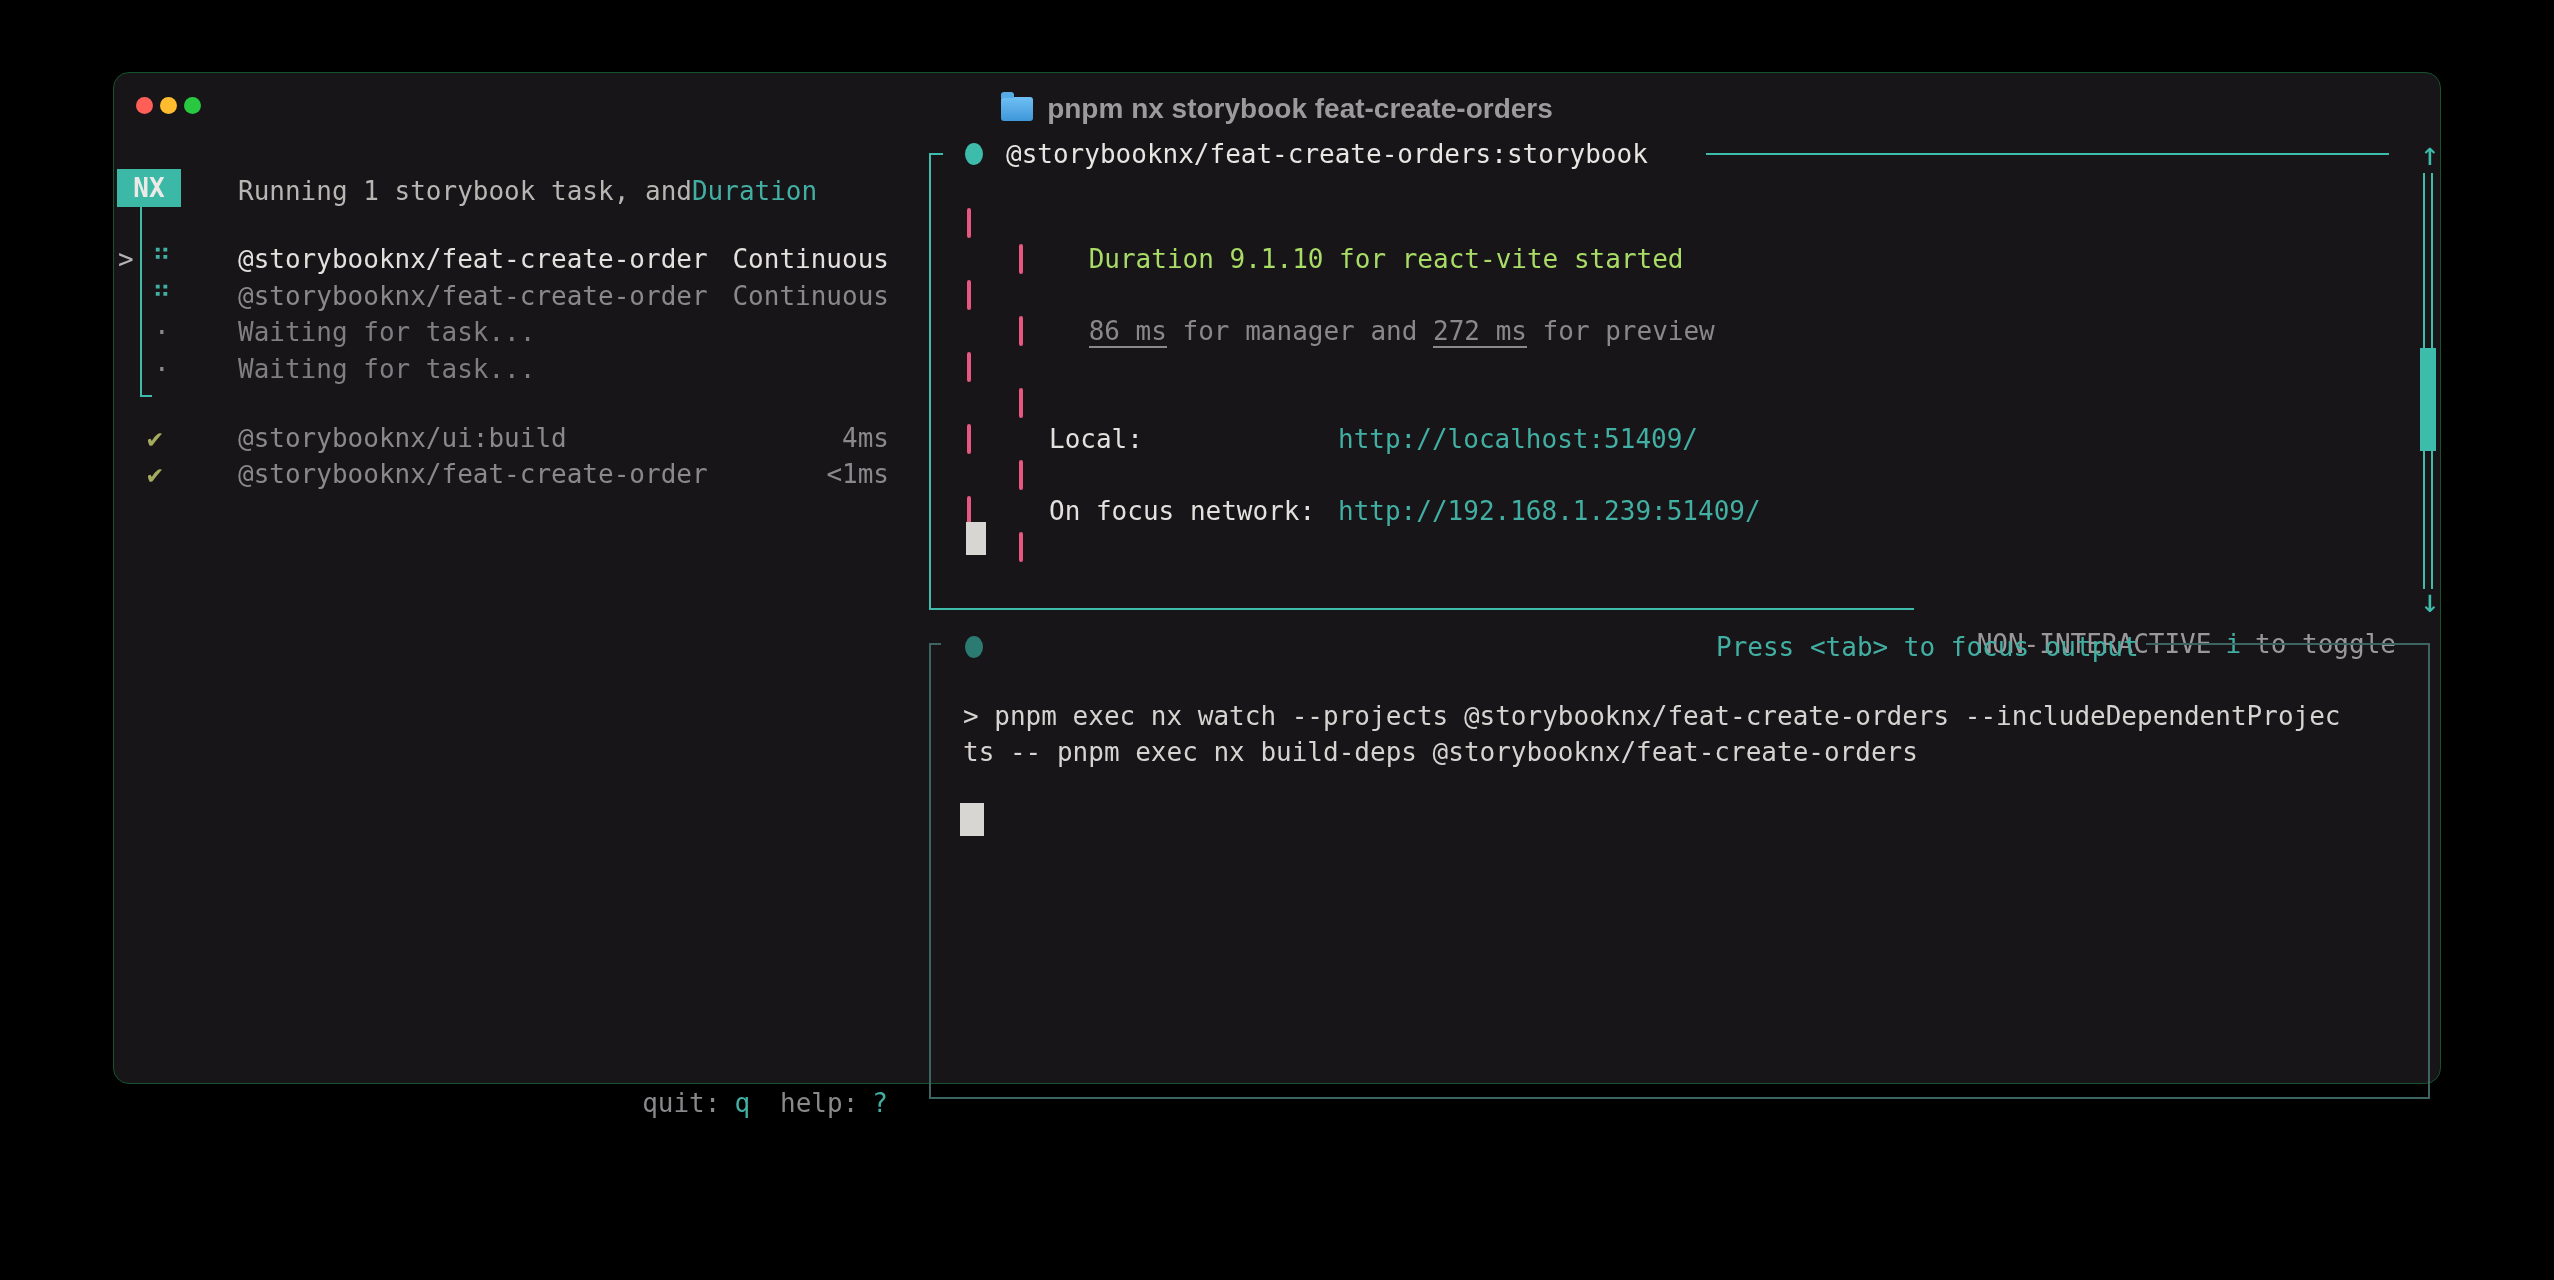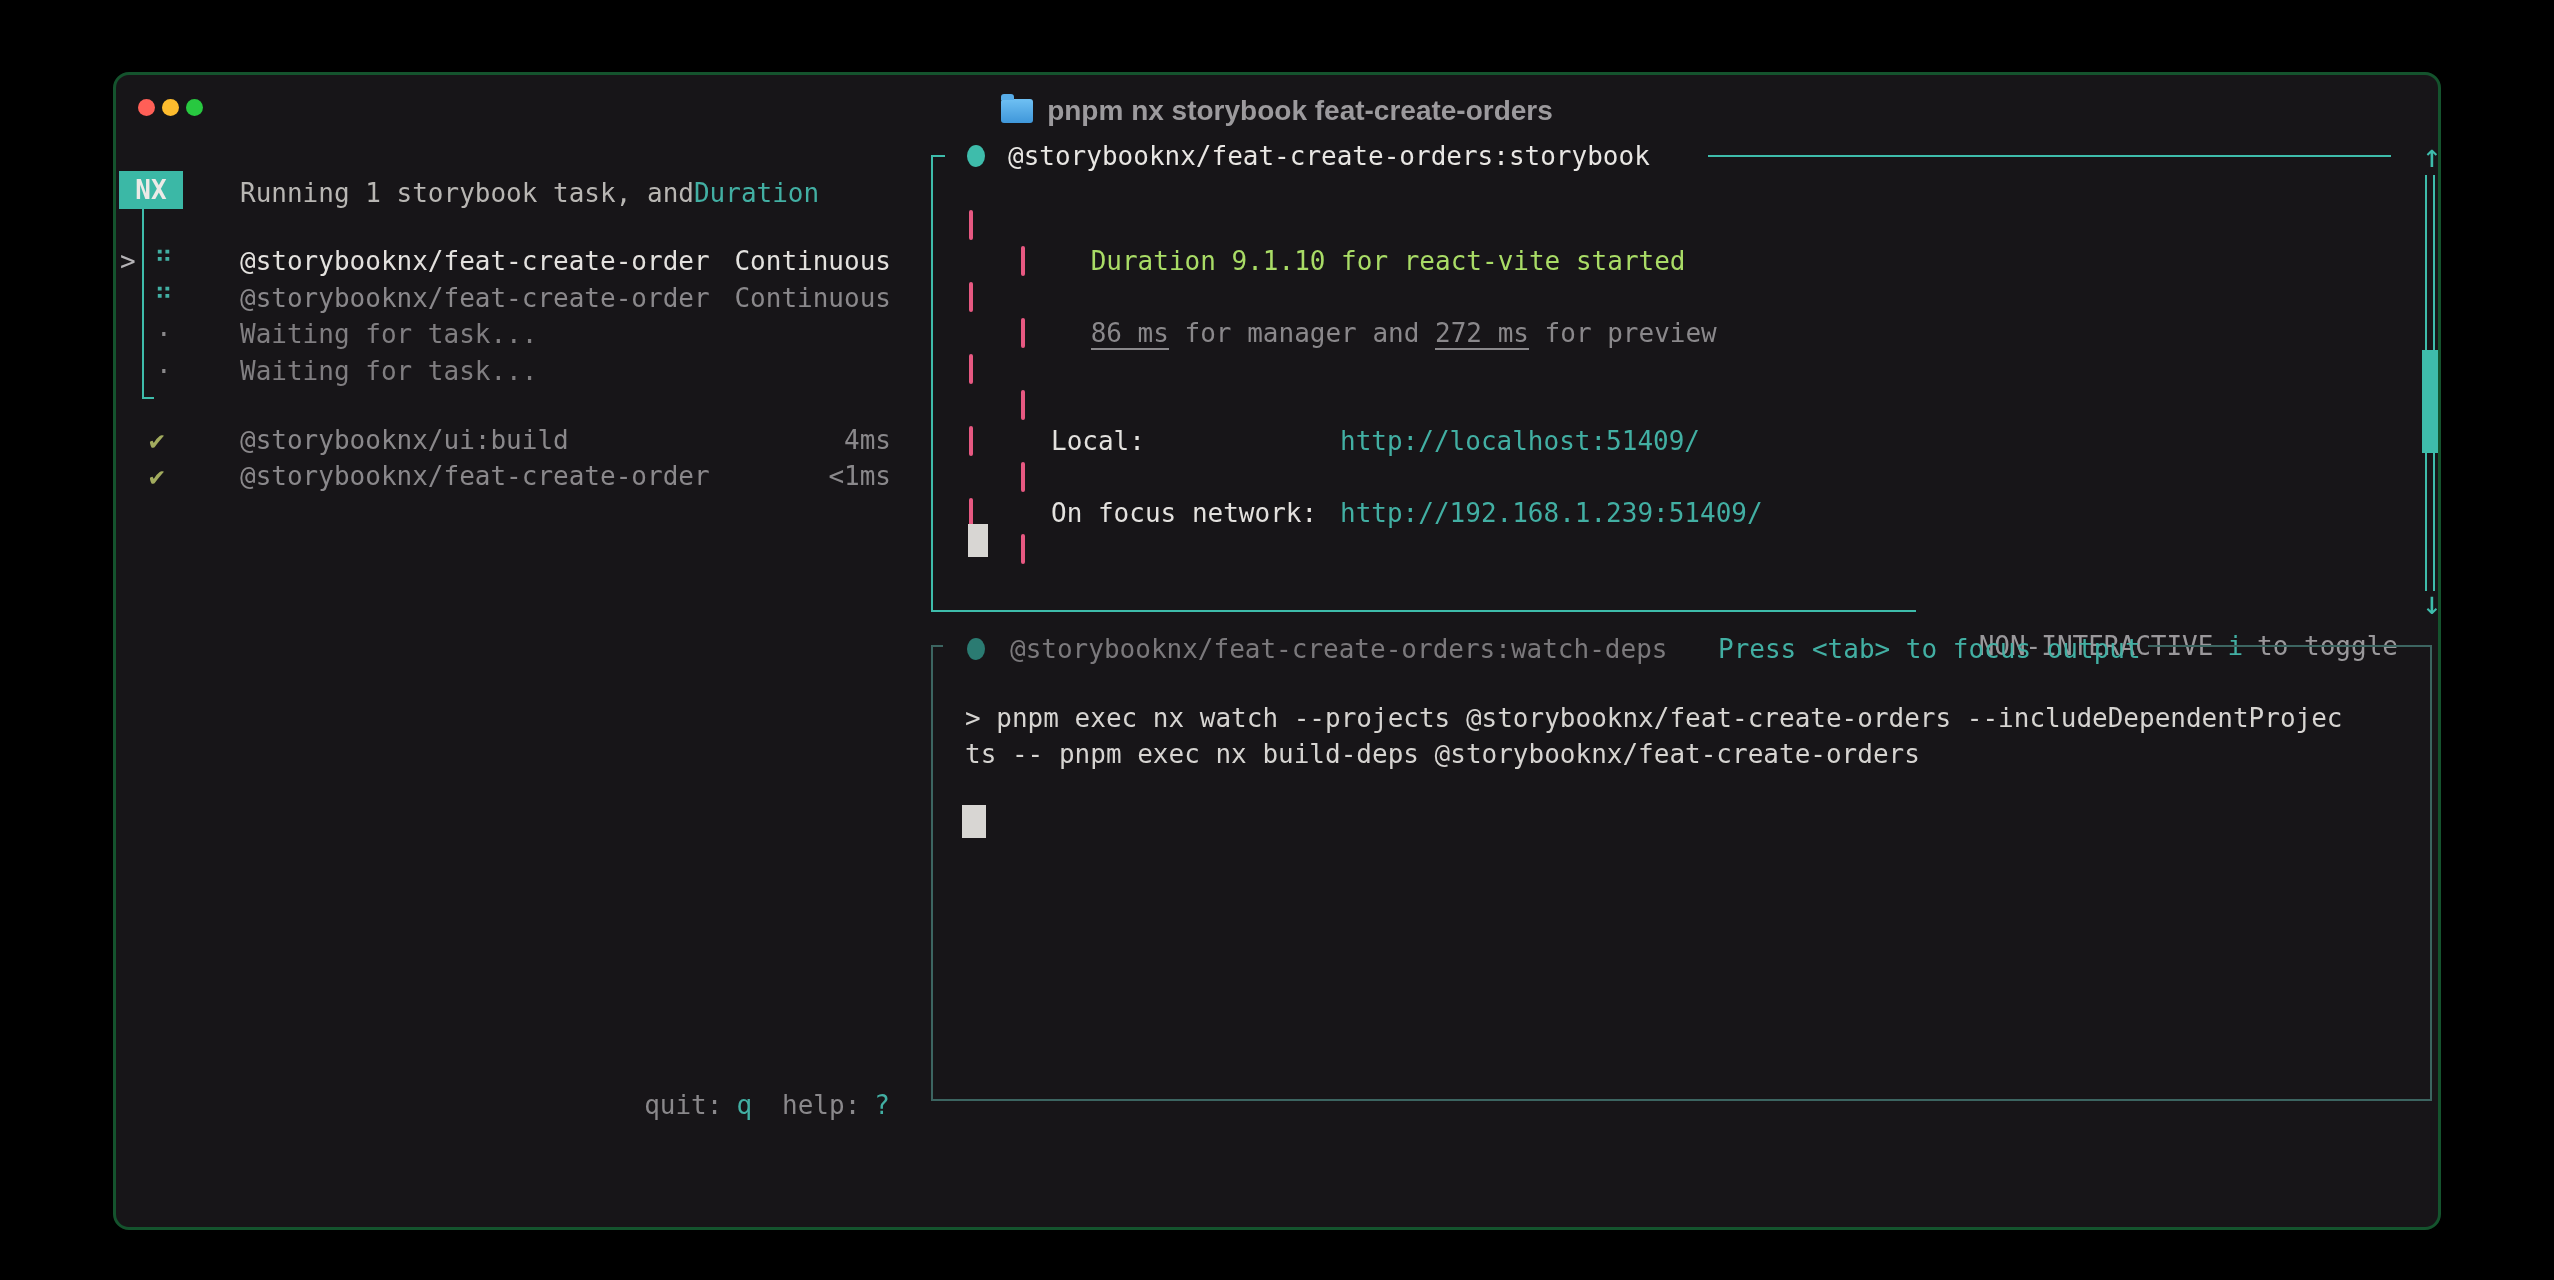--- a/index.html
+++ b/index.html
@@ -10,22 +10,22 @@
   .b { font-weight:normal; }
   .white { color:#e3e1de; }
   .gray { color:#8a888b; }
   .dgray { color:#7b797c; }
   .hgray { color:#b8b6b3; }
   .teal { color:#42afa3; }
   .green { color:#a9dc66; }
   .olive { color:#a2ab5e; }
 
   #window {
-    position:absolute; left:113px; top:72px; width:2328px; height:1158px;
-    background:#171518; border:3px solid #14532d; border-radius:16px;
+    position:absolute; left:113px; top:72px; width:2328px; height:1012px;
+    background:#171518; border:1px solid #14532d; border-radius:16px;
   }
   .tl { position:absolute; top:24px; width:17px; height:17px; border-radius:50%; }
   #titlebar { position:absolute; left:0; top:14px; width:100%; height:44px;
     display:flex; align-items:center; justify-content:center; gap:14px; }
   #folder-icon { position:relative; width:32px; height:24px; border-radius:3px;
     background:linear-gradient(180deg,#6fc0f3 0%,#3f97da 100%); }
   #folder-icon::before { content:""; position:absolute; left:0; top:-5px; width:13px; height:6px;
     background:#57ace8; border-radius:3px 3px 0 0; }
   #title-text { font-size:28px; font-weight:bold; color:#9c9a9d; }
 
@@ -140,21 +140,20 @@
   <span class="abs mono teal" style="left:1224px; top:420px;">http://192.168.1.239:51409/</span>
 
   <div class="cursor-block" style="left:852px; top:449px; width:20px; height:33px;"></div>
 
   <div class="abs mono" style="left:1800px; top:517px; width:477px; text-align:right; background:#171518;">
     <span style="color:#9a989b;">NON-INTERACTIVE</span><span class="teal" style="margin-left:14px;">i</span><span style="color:#9a989b; margin-left:14px;">to toggle</span>
   </div>
 
   <div class="border-dim" style="left:815px; top:570px; width:12px; height:2px;"></div>
   <span class="bullet dim" style="left:851px; top:563px;"></span>
-  <span class="abs mono dgray" style="left:894px; top:556px;">@storybooknx/feat-create-orders:watch-deps</span>
   <span class="abs mono teal" style="left:1602px; top:556px;">Press &lt;tab&gt; to focus output</span>
   <div class="border-dim" style="left:2032px; top:570px; width:284px; height:2px;"></div>
   <div class="border-dim" style="left:815px; top:570px; width:2px; height:456px;"></div>
   <div class="border-dim" style="left:2314px; top:570px; width:2px; height:456px;"></div>
   <div class="border-dim" style="left:815px; top:1024px; width:1501px; height:2px;"></div>
 
   <span class="abs mono" style="left:849px; top:625px; color:#d6d4d1;">&gt; pnpm exec nx watch --projects @storybooknx/feat-create-orders --includeDependentProjec</span>
   <span class="abs mono" style="left:849px; top:661px; color:#d6d4d1;">ts -- pnpm exec nx build-deps @storybooknx/feat-create-orders</span>
   <div class="cursor-block" style="left:846px; top:730px; width:24px; height:33px;"></div>
 

